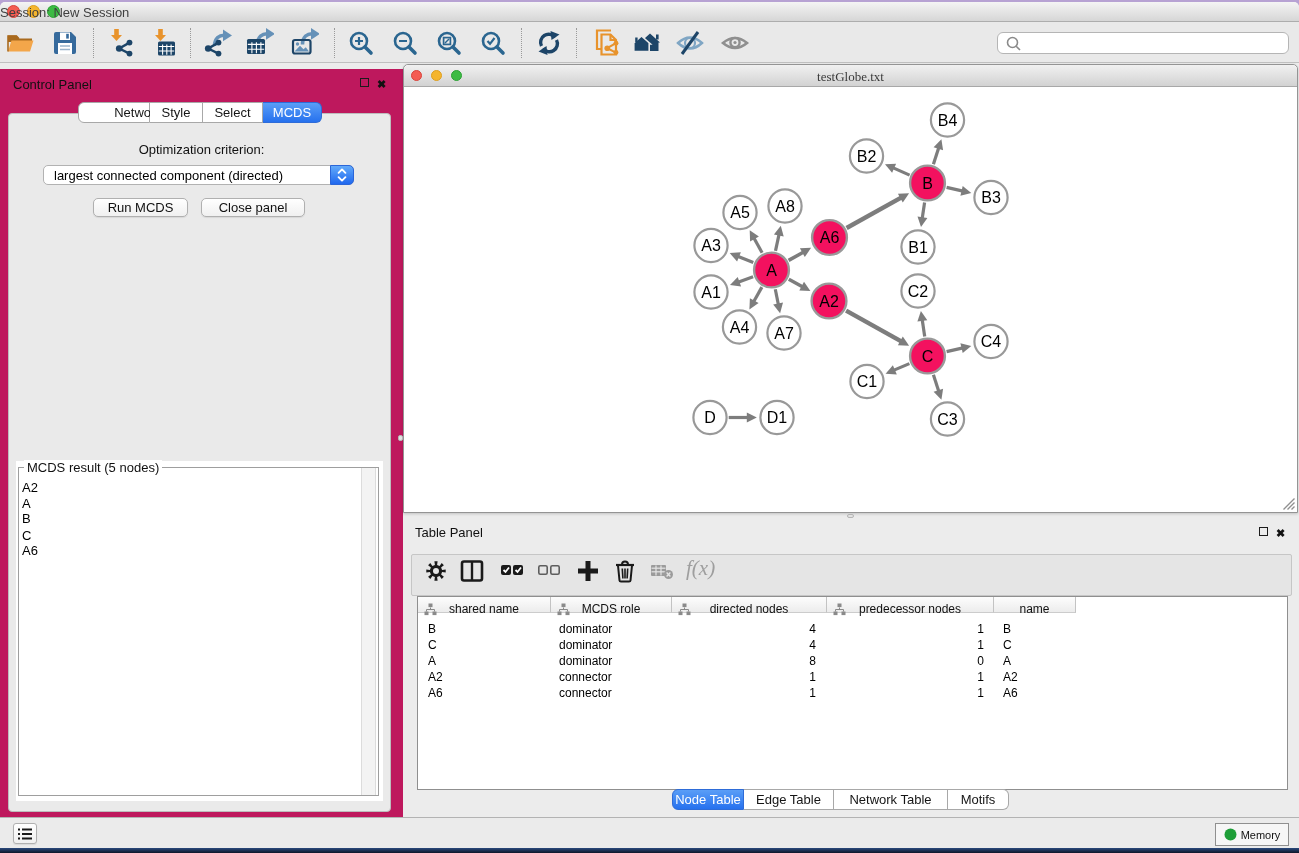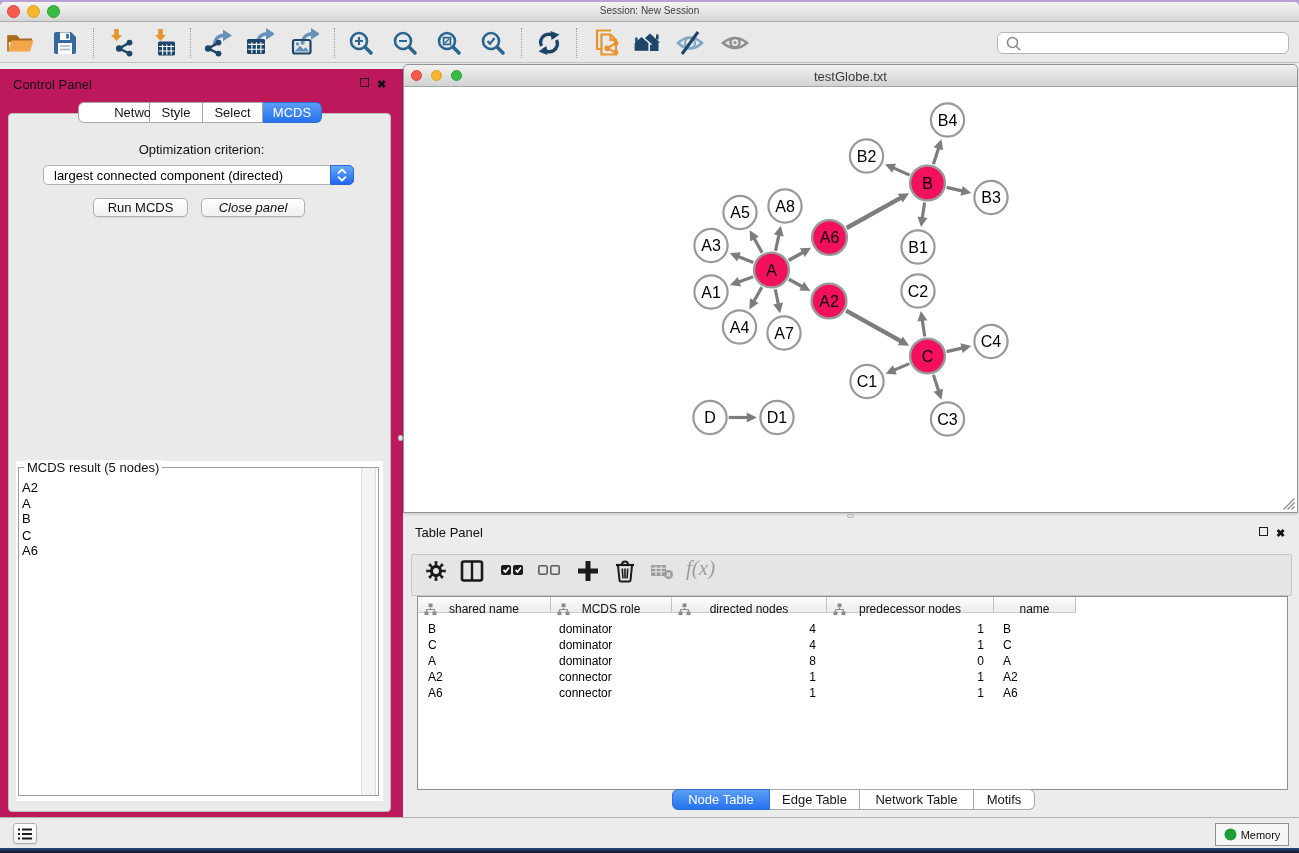--- a/index.html
+++ b/index.html
@@ -8,22 +8,22 @@
 .abs { position:absolute; }
 #app { position:absolute; left:0; top:2px; width:1299px; height:846px;
   background:#ececec; border-radius:5px 5px 0 0; overflow:hidden; }
 #strip { position:absolute; left:0; top:848px; width:1299px; height:5px;
   background:linear-gradient(#2a4a7d,#0e1528); }
 
 #titlebar { position:absolute; left:0; top:0; width:1299px; height:20px;
   background:linear-gradient(#f4f4f4,#d6d6d6); border-bottom:1px solid #adadad;
   border-radius:5px 5px 0 0; }
 .tl { position:absolute; width:13px; height:13px; border-radius:50%; top:3px; }
-#titlebar .t { position:absolute; top:3px; width:100%; text-align:center;
-  font-size:10px; color:#404040; }
+#titlebar .t { position:absolute; top:3px; width:100%; 
+  font-size:13px; color:#404040; }
 
 #toolbar { position:absolute; left:0; top:20px; width:1299px; height:41px;
   background:#e9e9e9; border-bottom:1px solid #c0c0c0; }
 .sep { position:absolute; top:6px; height:30px; width:0;
   border-left:1px dotted #9a9a9a; }
 #search { position:absolute; left:997px; top:10px; width:292px; height:22px;
   background:#ffffff; border:1px solid #b5b5b5; border-radius:6px; }
 
 #cpanel { position:absolute; left:0; top:67px; width:403px; height:754px;
   background:#be185d; }
@@ -51,21 +51,21 @@
   color:#111; background:#ffffff; padding:0 3px; }
 #mcds-scroll { position:absolute; left:361px; top:399px; width:15px; height:327px;
   background:#f3f3f3; border-left:1px solid #dcdcdc; border-right:1px solid #dcdcdc; }
 .mitem { position:absolute; left:22px; font-size:13px; color:#000; }
 
 #netwin { position:absolute; left:403px; top:62px; width:895px; height:449px;
   background:#ffffff; border:1px solid #949494; border-radius:5px 5px 0 0;
   box-shadow:0 1px 3px rgba(0,0,0,0.18); }
 #nettitle { position:absolute; left:0; top:0; width:100%; height:22px;
   background:linear-gradient(#f1f1f1,#d2d2d2); border-bottom:1px solid #a8a8a8;
-  border-radius:5px 5px 0 0; }
+  border-radius:5px 5px 0 0;font-family:Liberation Serif, serif; }
 #nettitle .t { position:absolute; top:4px; width:100%; text-align:center;
   font-size:13px; color:#3a3a3a; }
 
 #tpanel { position:absolute; left:404px; top:517px; width:895px; height:298px;
   background:#ececec; }
 #tp-title { position:absolute; left:11px; top:6px; font-size:13px; color:#111; }
 #tp-toolbar { position:absolute; left:7px; top:35px; width:881px; height:42px;
   background:#e5e5e5; border:1px solid #c6c6c6; border-radius:2px; }
 #tp-table { position:absolute; left:13px; top:77px; width:871px; height:194px;
   background:#ffffff; border:1px solid #8f8f8f; }
@@ -264,21 +264,21 @@
       <div class="abs" style="left:10px; top:2px; font-size:13px; color:#000;">largest connected component (directed)</div>
       <div class="abs" style="right:-1px; top:-1px; width:24px; height:20px; background:linear-gradient(#62aafa,#2068ee); border-radius:0 5px 5px 0; border:1px solid #2b66d9;">
         <svg width="22" height="18" viewBox="0 0 22 21">
             <path d="M7 8 L11 4 L15 8" fill="none" stroke="#fff" stroke-width="2.2" stroke-linecap="round" stroke-linejoin="round"></path>
             <path d="M7 13 L11 17 L15 13" fill="none" stroke="#fff" stroke-width="2.2" stroke-linecap="round" stroke-linejoin="round"></path>
           </svg>
       </div>
     </div>
     <div class="abs" style="left:0; top:73px; width:403px; text-align:center; font-size:13px; color:#111;">Optimization criterion:</div>
     <div class="btn" style="left:93px; top:129px; width:95px; height:19px;">Run MCDS</div>
-    <div class="btn" style="left:201px; top:129px; width:104px; height:19px;font-style:italic;">Close panel</div>
+    <div class="btn" style="left:201px; top:129px; width:104px; height:19px;">Close panel</div>
     <div id="mcds-white"></div>
     <div id="mcds-border"></div>
     <div id="mcds-legend">MCDS result (5 nodes)</div>
     <div id="mcds-scroll"></div>
     <div class="mitem" style="top:411px;">A2</div>
     <div class="mitem" style="top:427px;">A</div>
     <div class="mitem" style="top:442px;">B</div>
     <div class="mitem" style="top:459px;">C</div>
     <div class="mitem" style="top:474px;">A6</div>
   </div>
@@ -496,21 +496,21 @@
       <div class="cell" style="left:254px;top:73px;width:144px;text-align:right;">1</div>
       <div class="cell" style="left:409px;top:73px;width:157px;text-align:right;">1</div>
       <div class="cell" style="left:585px;top:73px;">A2</div>
       <div class="cell" style="left:10px;top:89px;">A6</div>
       <div class="cell" style="left:141px;top:89px;">connector</div>
       <div class="cell" style="left:254px;top:89px;width:144px;text-align:right;">1</div>
       <div class="cell" style="left:409px;top:89px;width:157px;text-align:right;">1</div>
       <div class="cell" style="left:585px;top:89px;">A6</div>
     </div>
     <div class="tabs" style="left:268px; top:270px;">
-      <div class="tab first sel" style="width:98px;">Node Table</div>
+      <div class="tab first sel" style="width:72px;">Node Table</div>
       <div class="tab" style="width:90px;">Edge Table</div>
       <div class="tab" style="width:114px;">Network Table</div>
       <div class="tab last" style="width:61px;">Motifs</div>
     </div>
   </div>
 
   <div id="statusbar">
     <div class="btn" style="left:13px; top:5px; width:24px; height:21px; border-radius:3px;">
       <svg width="16" height="14" viewBox="0 0 16 14">
           <g fill="#1a1a1a">

